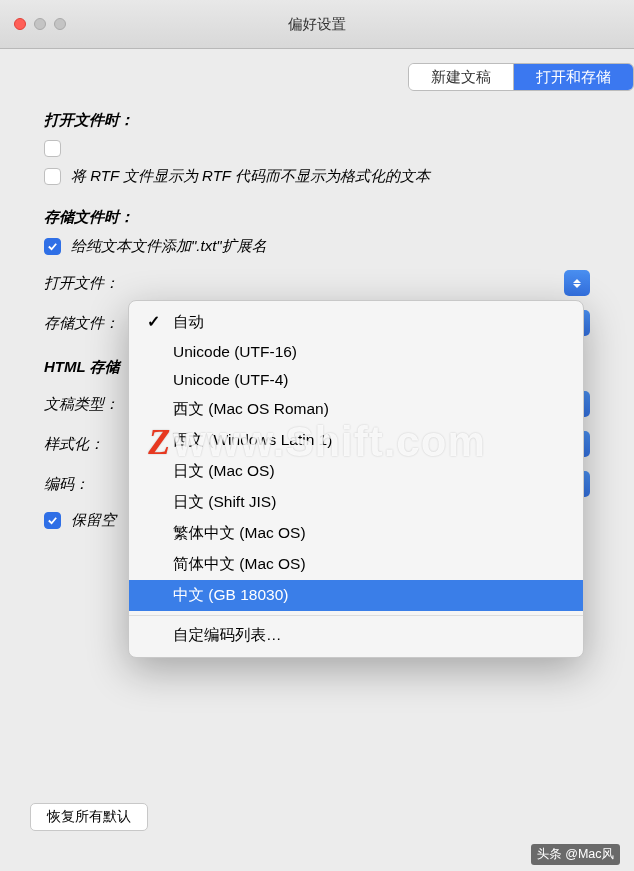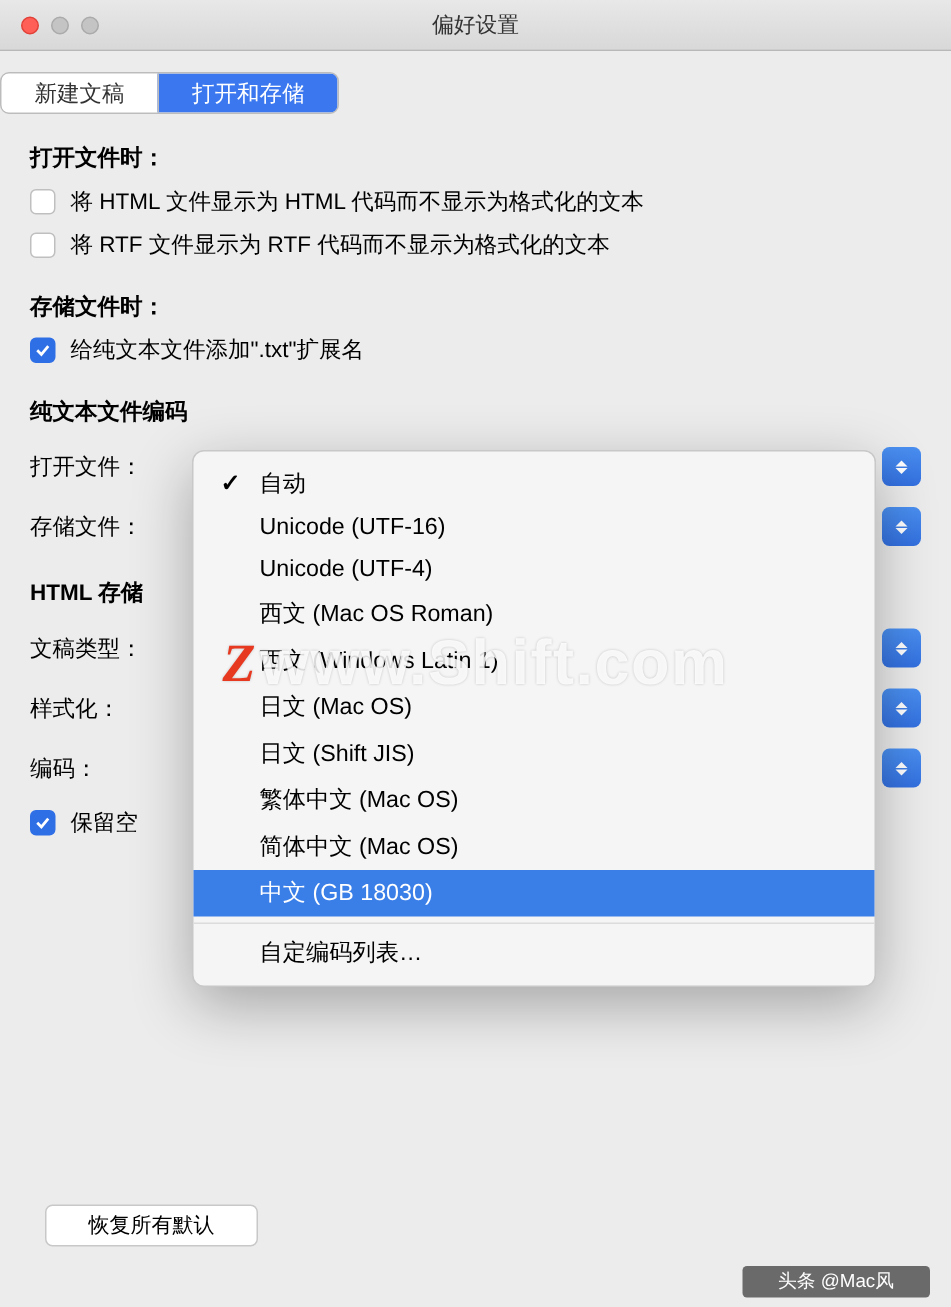--- a/index.html
+++ b/index.html
@@ -7,21 +7,21 @@
       font-family: -apple-system, "Helvetica Neue", "PingFang SC", sans-serif;
       background: #ececec;
       width: 634px;
       height: 871px;
       position: relative;
       overflow: hidden;
       font-size: 14px;
       color: #000;
     }
     .title-bar {
-      height: 34px;
+      height: 49px;
       background: linear-gradient(#e8e8e8, #d8d8d8);
       border-bottom: 1px solid #b8b8b8;
       position: relative;
       display: flex;
       align-items: center;
       justify-content: center;
     }
     .traffic-lights {
       position: absolute;
       left: 14px;
@@ -29,21 +29,21 @@
       gap: 8px;
     }
     .light { width: 12px; height: 12px; border-radius: 50%; }
     .light.close { background: #ff5f57; border: 0.5px solid #e14138; }
     .light.min { background: #c4c4c4; border: 0.5px solid #aaa; }
     .light.zoom { background: #c4c4c4; border: 0.5px solid #aaa; }
     .window-title { font-size: 14.5px; color: #333; font-weight: 400; }
 
     .tab-bar {
       display: flex;
-      justify-content: flex-start;
+      justify-content: flex-end;
       padding: 14px 0 14px 0;
     }
     .tab-seg {
       display: flex;
       border: 1px solid #bcbcbc;
       border-radius: 6px;
       overflow: hidden;
       height: 28px;
     }
     .tab {
@@ -53,21 +53,21 @@
       color: #333;
       display: flex;
       align-items: center;
     }
     .tab.active {
       background: #3b78f0;
       color: #ffffff;
     }
     .tab + .tab { border-left: 1px solid #bcbcbc; }
 
-    .content { padding: 0 20px; }
+    .content { padding: 0 44px; font-style: italic; }
     .section-label {
       font-weight: 700;
       font-size: 15px;
       margin: 6px 0 10px;
     }
     .check-row {
       display: flex;
       align-items: center;
       gap: 10px;
       margin: 10px 0;
@@ -172,35 +172,35 @@
       font-family: serif;
       font-style: italic;
       font-size: 36px;
       margin-right: 2px;
     }
 
     .restore-btn {
       position: absolute;
       left: 30px;
       bottom: 40px;
-      padding: 4px 28px;
+      padding: 4px 16px;
       background: #fff;
       border: 1px solid #c8c8c8;
       border-radius: 5px;
       font-size: 14px;
     }
 
     .footer-tag {
       position: absolute;
       right: 14px;
       bottom: 6px;
       background: rgba(0,0,0,0.55);
       color: #fff;
       font-size: 12.5px;
-      padding: 2px 24px;
+      padding: 2px 6px;
       border-radius: 3px;
       display: flex;
       align-items: center;
       gap: 4px;
     }
   </style>
 </head>
 <body>
 
 <div class="title-bar">
@@ -217,38 +217,36 @@
     <div class="tab">新建文稿</div>
     <div class="tab active">打开和存储</div>
   </div>
 </div>
 
 <div class="content">
 
   <div class="section-label">打开文件时：</div>
   <div class="check-row">
     <div class="checkbox"></div>
-    <div class="check-label">将 HTML 文件显示为 HTML 代码而不显示为格式化的文本</div>
   </div>
   <div class="check-row">
     <div class="checkbox"></div>
     <div class="check-label">将 RTF 文件显示为 RTF 代码而不显示为格式化的文本</div>
   </div>
 
   <div class="section-label" style="margin-top:22px;">存储文件时：</div>
   <div class="check-row">
     <div class="checkbox checked">
       <svg viewBox="0 0 12 12">
           <path d="M2 6 L5 9 L10 3" stroke="#fff" stroke-width="2" fill="none"></path>
         </svg>
     </div>
     <div class="check-label">给纯文本文件添加".txt"扩展名</div>
   </div>
 
-  <div class="section-label" style="margin-top:22px;">纯文本文件编码</div>
   <div class="field-row">
     <div class="field-label">打开文件：</div>
     <div class="select-cap">
         <div class="up"></div>
         <div class="down"></div>
       </div>
   </div>
   <div class="field-row">
     <div class="field-label">存储文件：</div>
     <div class="select-cap">

